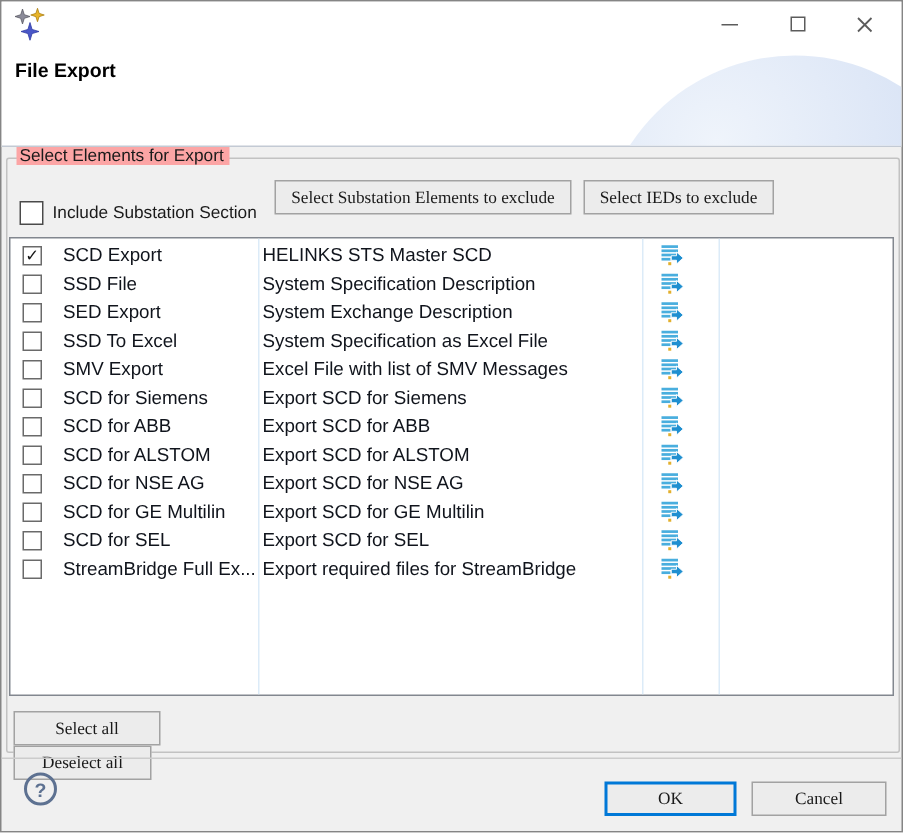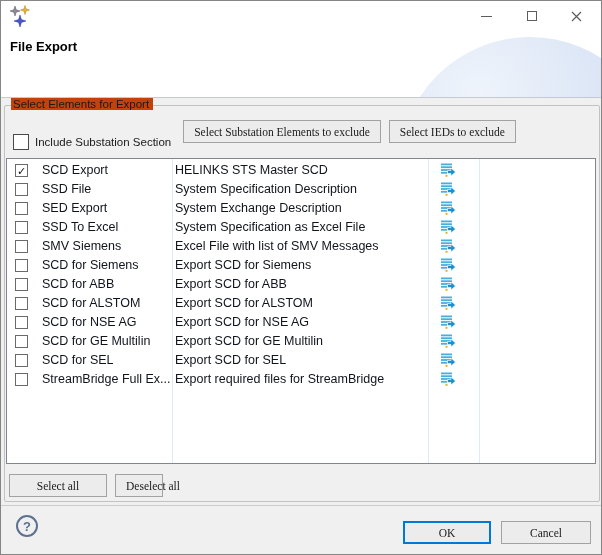--- a/index.html
+++ b/index.html
@@ -17,21 +17,21 @@
   .app-icon { position:absolute; left:8px; top:4px; width:22px; height:22px; }
   .win-controls { position:absolute; right:2px; top:0; display:flex; }
   .win-btn { width:45px; height:30px; display:flex; align-items:center; justify-content:center; cursor:default; }
   .glyph-min { width:11px; height:1px; background:#5c5c5c; display:block; }
   .glyph-max { width:10px; height:10px; border:1px solid #5c5c5c; display:block; }
   .dialog-title { position:absolute; left:9px; top:38px; font-size:13px; font-weight:bold; color:#000000; }
 
   
   .group-border { position:absolute; left:3px; top:104px; width:596px; height:397px;
             border:1px solid #c2c2c2; border-radius:2px; }
-  .group-label { position:absolute; left:10px; top:97px; background:#c2410c; padding:0 4px 0 2px;
+  .group-label { position:absolute; left:10px; top:97px; background:#fca5a5; padding:0 4px 0 2px;
             font-size:11.5px; color:#1a1a1a; }
 
   
   .options-row { position:absolute; left:12px; top:119px; height:23px; display:flex; align-items:center; }
   .opt-check { display:flex; align-items:center; margin-right:12px;margin-top:20px; }
   .cb-lg { width:16px; height:16px; background:#fff; border:1px solid #4a4a4a; display:inline-block; margin-right:6px; }
   .opt-label { font-size:11.5px; color:#1a1a1a; white-space:nowrap; }
   .btn { height:23px; background:#ececec; border:1px solid #a2a2a2; font-family:Liberation Serif, serif;
          font-size:11.5px; color:#1a1a1a; padding:0 10px; white-space:nowrap; }
   .options-row .btn { margin-right:8px; }
@@ -42,23 +42,23 @@
   .col-sep { position:absolute; top:0; bottom:0; width:1px; background:#dcebf8; }
   .trow { position:relative; height:19px; }
   .cb { position:absolute; left:8px; top:3px; width:13px; height:13px; background:#fff;
         border:1px solid #6a6a6a; font-size:11px; line-height:12px; text-align:center; color:#141414; }
   .tname { position:absolute; left:35px; top:2px; font-size:12.5px; color:#10141c;
            white-space:nowrap; max-width:128px; overflow:hidden; }
   .tdesc { position:absolute; left:168px; top:2px; font-size:12.5px; color:#10141c; white-space:nowrap; }
   .ticon { position:absolute; left:433px; top:1px; width:16px; height:16px; }
 
   
-  .listactions { position:absolute; left:8px; top:473px; display:flex; }
+  .listactions { position:absolute; left:8px; top:473px; display:flex;flex-direction:column; }
   .btn-selall { width:98px; margin-right:8px; }
-  .btn-desall { width:48px; }
+  .btn-desall { width:92px; }
 
   
   .footer-sep { position:absolute; left:0; top:504px; width:600px; height:1px; background:#cccccc; }
   .help-icon { position:absolute; left:15px; top:514px; width:22px; height:22px; border-radius:50%;
             border:2px solid #5d7191; color:#5d7191; font-size:13px; font-weight:bold;
             display:flex; align-items:center; justify-content:center; background:transparent; }
   .footer-btns { position:absolute; right:10px; top:520px; display:flex; }
   .btn-ok { width:88px; height:23px; border:2px solid #0078d7; margin-right:10px; }
   .btn-cancel { width:90px; height:23px; }
 </style>
@@ -156,21 +156,21 @@
               <rect x="1" y="1.5" width="11" height="1.8" fill="#49aede"></rect>
               <rect x="1" y="4.3" width="11" height="1.8" fill="#49aede"></rect>
               <rect x="1" y="7.1" width="11" height="1.8" fill="#49aede"></rect>
               <rect x="1" y="9.9" width="6" height="1.8" fill="#49aede"></rect>
               <path d="M7.5 8.5 h3.5 v-2.5 l4.5 4 -4.5 4 v-2.5 h-3.5 z" fill="#1f8fd0" stroke="#ffffff" stroke-width="0.6"></path>
               <rect x="5.5" y="12.8" width="2" height="2" fill="#e3b02c"></rect>
             </svg></span>
         </div>
         <div class="trow">
           <span class="cb"></span>
-          <span class="tname">SMV Siemens</span>
+          <span class="tname">SMV Export</span>
           <span class="tdesc">Excel File with list of SMV Messages</span>
           <span class="ticon"><svg width="16" height="16" viewBox="0 0 16 16">
               <rect x="1" y="1.5" width="11" height="1.8" fill="#49aede"></rect>
               <rect x="1" y="4.3" width="11" height="1.8" fill="#49aede"></rect>
               <rect x="1" y="7.1" width="11" height="1.8" fill="#49aede"></rect>
               <rect x="1" y="9.9" width="6" height="1.8" fill="#49aede"></rect>
               <path d="M7.5 8.5 h3.5 v-2.5 l4.5 4 -4.5 4 v-2.5 h-3.5 z" fill="#1f8fd0" stroke="#ffffff" stroke-width="0.6"></path>
               <rect x="5.5" y="12.8" width="2" height="2" fill="#e3b02c"></rect>
             </svg></span>
         </div>

